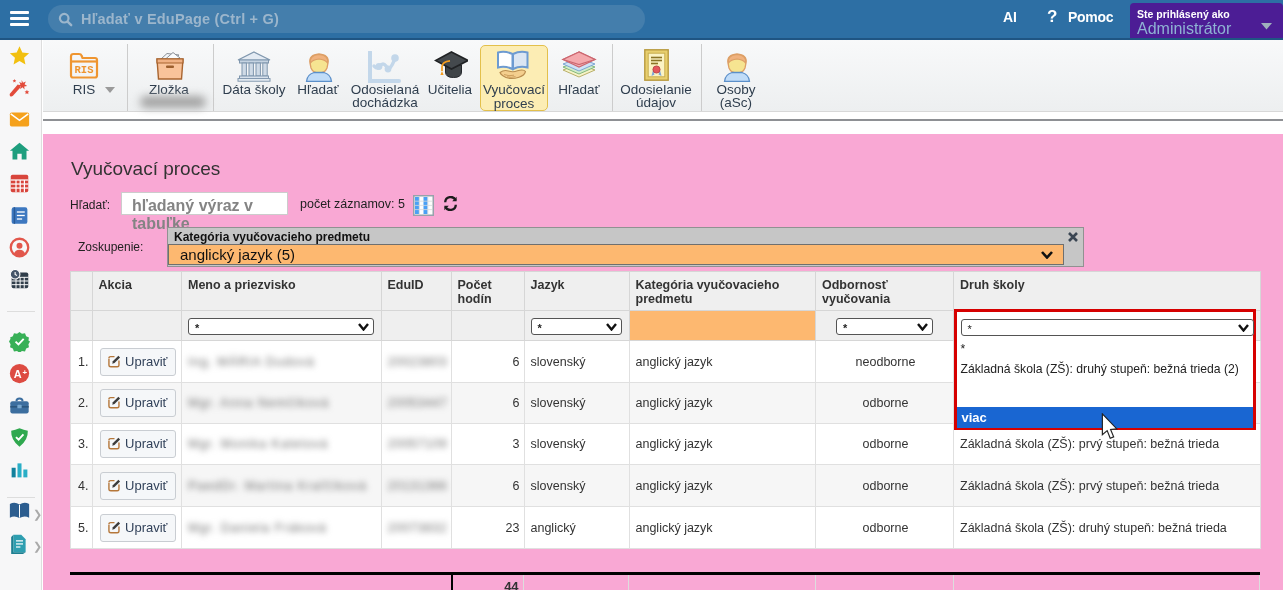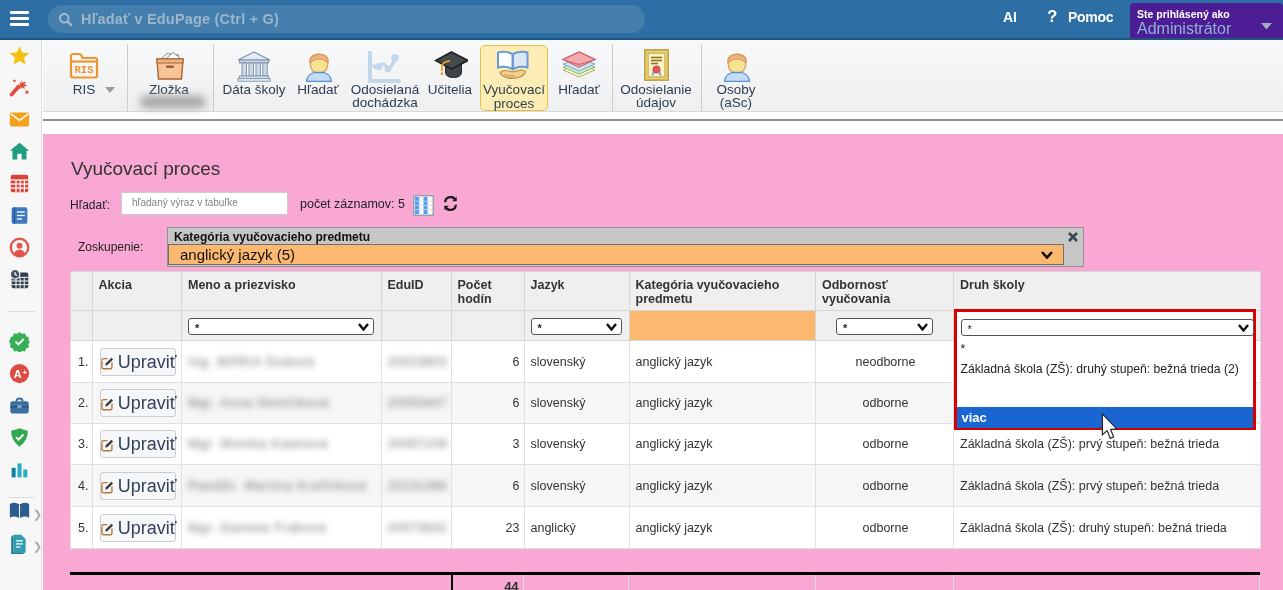--- a/index.html
+++ b/index.html
@@ -26,37 +26,37 @@
 .tbsep { position:absolute; top:4px; width:1px; height:67px; background:#ccc; }
 .tblabel { position:absolute; font-size:13.5px; color:#2f3e4e; text-align:center; white-space:nowrap; transform:translateX(-50%); line-height:13.5px; }
 #vphl { position:absolute; left:437px; top:5px; width:68px; height:66px; background:#fcedb4; border:1px solid #e3c04c; border-radius:5px; }
 .tbicon { position:absolute; top:11px; }
 
 
 #content { position:absolute; left:43px; top:134px; width:1240px; height:469px; background:#f9a8d4; }
 h1 { position:absolute; left:28px; top:24px; font-size:19px; font-weight:normal; color:#333; }
 .lbl13 { font-size:12px; color:#222; }
 #searchinput { position:absolute; left:78px; top:58px; width:167px; height:23px; border:1px solid #ccc; background:#fff; }
-#searchinput span { position:absolute; left:10px; top:4px; color:#848484; font-size:10px; }
+#searchinput span { position:absolute; left:10px; top:4px; color:#848484; font-size:16px;font-weight:bold; }
 
 
 #zpanel { position:absolute; left:124px; top:93px; width:917px; height:40px; background:#c6c6c6; border:1px solid #919191; }
 #zsel { position:absolute; left:0px; top:16px; width:896px; height:21px; background:#fdb870; border:1px solid #6f6f6f; }
 
 
 #maintable { position:absolute; left:27px; top:137px; width:1190px; border-collapse:collapse; table-layout:fixed; font-size:12.5px; color:#333; }
 #maintable td, #maintable th { border:1px solid #e0e0e0; overflow:hidden; white-space:nowrap; padding:0 4px 0 6px; }
 #maintable thead th { background:#efefef; border-color:#d6d6d6; text-align:left; vertical-align:top; padding:6px 5px 0 6px; font-size:12.5px; color:#333; }
 #maintable .num { text-align:right; padding-right:3px; color:#333; }
 #maintable .r0 { background:#fff; }
 #maintable .r1 { background:#f6f6f6; }
 .selbox { position:relative; height:17px; background:#fff; border:1px solid #545454; border-radius:3px; font-size:11px; color:#222; }
 .selbox .star { position:absolute; left:6px; top:3px; }
 .selbox svg { position:absolute; right:4px; top:4px; }
-.upr { display:inline-block; width:76px; height:28px; background:#f5f7f9; border:1px solid #c9cdd2; border-radius:3px; text-align:center; color:#32425a; font-size:18px; line-height:26px; }
+.upr { display:inline-block; width:76px; height:28px; background:#f5f7f9; border:1px solid #c9cdd2; border-radius:3px; text-align:center; color:#32425a; font-size:13px; line-height:26px; }
 .blurname { display:inline-block; filter:blur(3px); color:#6f6f6f; white-space:nowrap; letter-spacing:1px; }
 .blurid { display:inline-block; filter:blur(3px); color:#6f6f6f; white-space:nowrap; letter-spacing:0.5px; }
 
 
 #redbox { position:absolute; left:910.5px; top:175px; width:302px; height:121px; border:3px solid #d60000; background:#fff; }
 .ditem { position:absolute; left:4px; font-size:12.2px; color:#222; white-space:nowrap; }
 #viacrow { position:absolute; left:0; top:95px; width:296px; height:21px; background:#1966d2; }
 #viacrow span { position:absolute; left:5px; top:3px; color:#fff; font-weight:bold; font-size:13px; }
 </style>
 </head>

